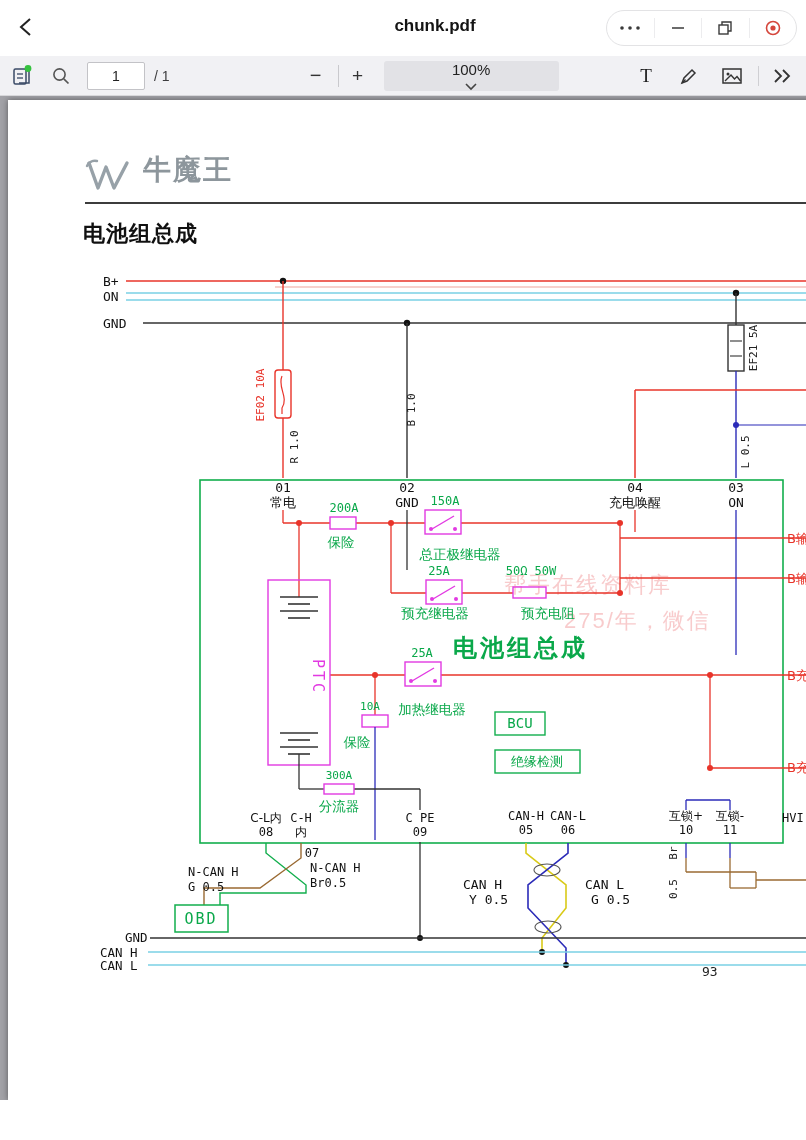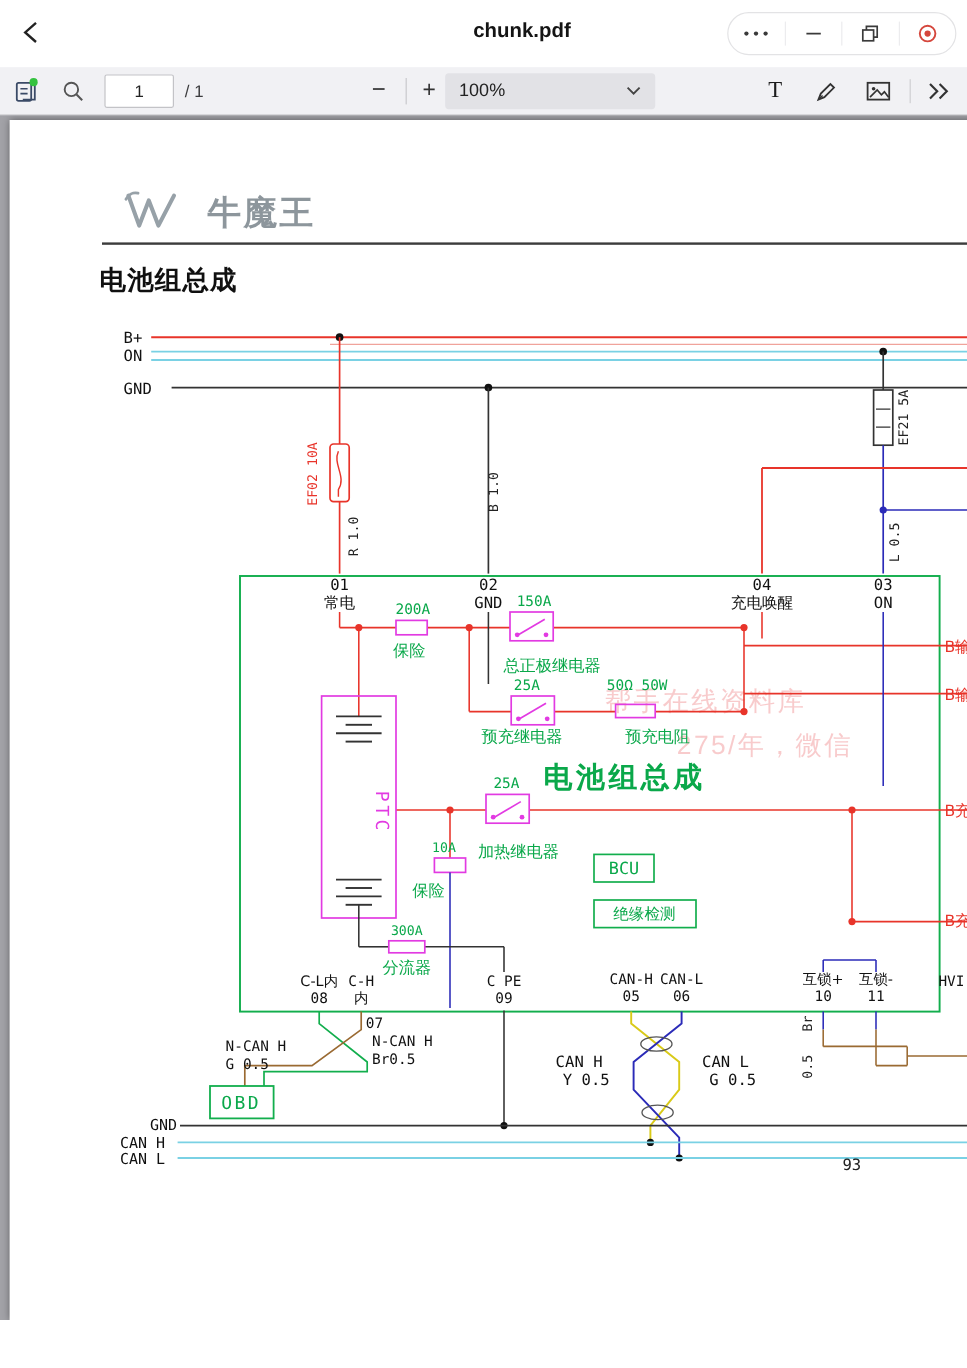--- a/index.html
+++ b/index.html
@@ -22,33 +22,33 @@
     border-bottom:1px solid #d7d7da; display:flex; align-items:center; }
   .toolbar button { background:none; border:none; padding:0; display:flex; align-items:center; justify-content:center; cursor:pointer; }
   .tb-thumb { margin-left:10px; width:26px; height:26px; position:relative; }
   .tb-search { margin-left:13px; width:24px; height:24px; }
   .page-input { margin-left:14px; width:58px; height:28px; border:1px solid #c3c3c7; border-radius:2px;
     background:#fff; text-align:center; font-size:14px; color:#222; font-family:"Liberation Sans",sans-serif; }
   .page-total { margin-left:9px; font-size:14px; color:#3c3c3e; }
   .tb-zoom-out { margin-left:133px; width:26px; height:26px; font-size:20px; color:#333; }
   .tb-vsep { width:1px; height:22px; background:#c9c9cd; margin-left:9px; }
   .tb-zoom-in { margin-left:6px; width:26px; height:26px; font-size:19px; color:#333; }
-  .zoom-select { width:175px; height:30px; background:#e2e2e6; border-radius:3px;
-    display:flex; align-items:center; padding:0 12px; cursor:pointer; }
+  .zoom-select { margin-left:13px; width:175px; height:30px; background:#e2e2e6; border-radius:3px;
+    display:flex; align-items:center; padding:0 12px; cursor:pointer;flex-direction:column; }
   .zoom-select span { flex:1; font-size:15px; color:#222; }
   .tb-spacer { flex:1; }
   .tb-text-tool { width:26px; height:26px; font-family:"Liberation Serif","DejaVu Serif",serif; font-size:19px; color:#1c1c1c; }
   .tb-pen, .tb-image { margin-left:17px; width:26px; height:26px; }
   .tb-vsep2 { width:1px; height:20px; background:#cfcfd3; margin-left:13px; }
   .tb-more { margin-left:9px; margin-right:10px; width:28px; height:26px; }
   
   .content { position:absolute; top:96px; left:0; width:806px; height:1004px; background:#a2a2a7; overflow:hidden; }
   .pdf-page { position:absolute; left:8px; top:4px; width:850px; height:1000px; background:#fff;
     box-shadow:0 0 6px rgba(0,0,0,.45); }
-  .logo { position:absolute; left:95px; top:56px; display:flex; align-items:flex-end;gap:12px; }
+  .logo { position:absolute; left:77px; top:56px; display:flex; align-items:flex-start; }
   .logo span { margin-left:12px; font-size:28px; font-weight:600; letter-spacing:2px; color:#8d969c; line-height:1; padding-bottom:2px; }
   .rule { position:absolute; left:77px; top:102px; width:773px; height:2px; background:#3c3c3c; }
   .heading { position:absolute; left:75px; top:119px; font-size:22px; font-weight:700; color:#101010; letter-spacing:1px; }
   .diagram { position:absolute; left:0; top:0; }
   .pagenum { position:absolute; left:694px; top:864px; font-size:13px; color:#222; font-family:"DejaVu Sans Mono",monospace; }
   .wm { position:absolute; color:rgba(242,160,162,0.55); font-size:22px; white-space:nowrap; letter-spacing:2px; }
   .wm1 { left:496px; top:470px; }
   .wm2 { left:556px; top:506px; }
   .wm-bottom { position:absolute; left:347px; top:978px; font-size:15.5px; color:#ff8f78; white-space:nowrap; letter-spacing:1px; }
   

